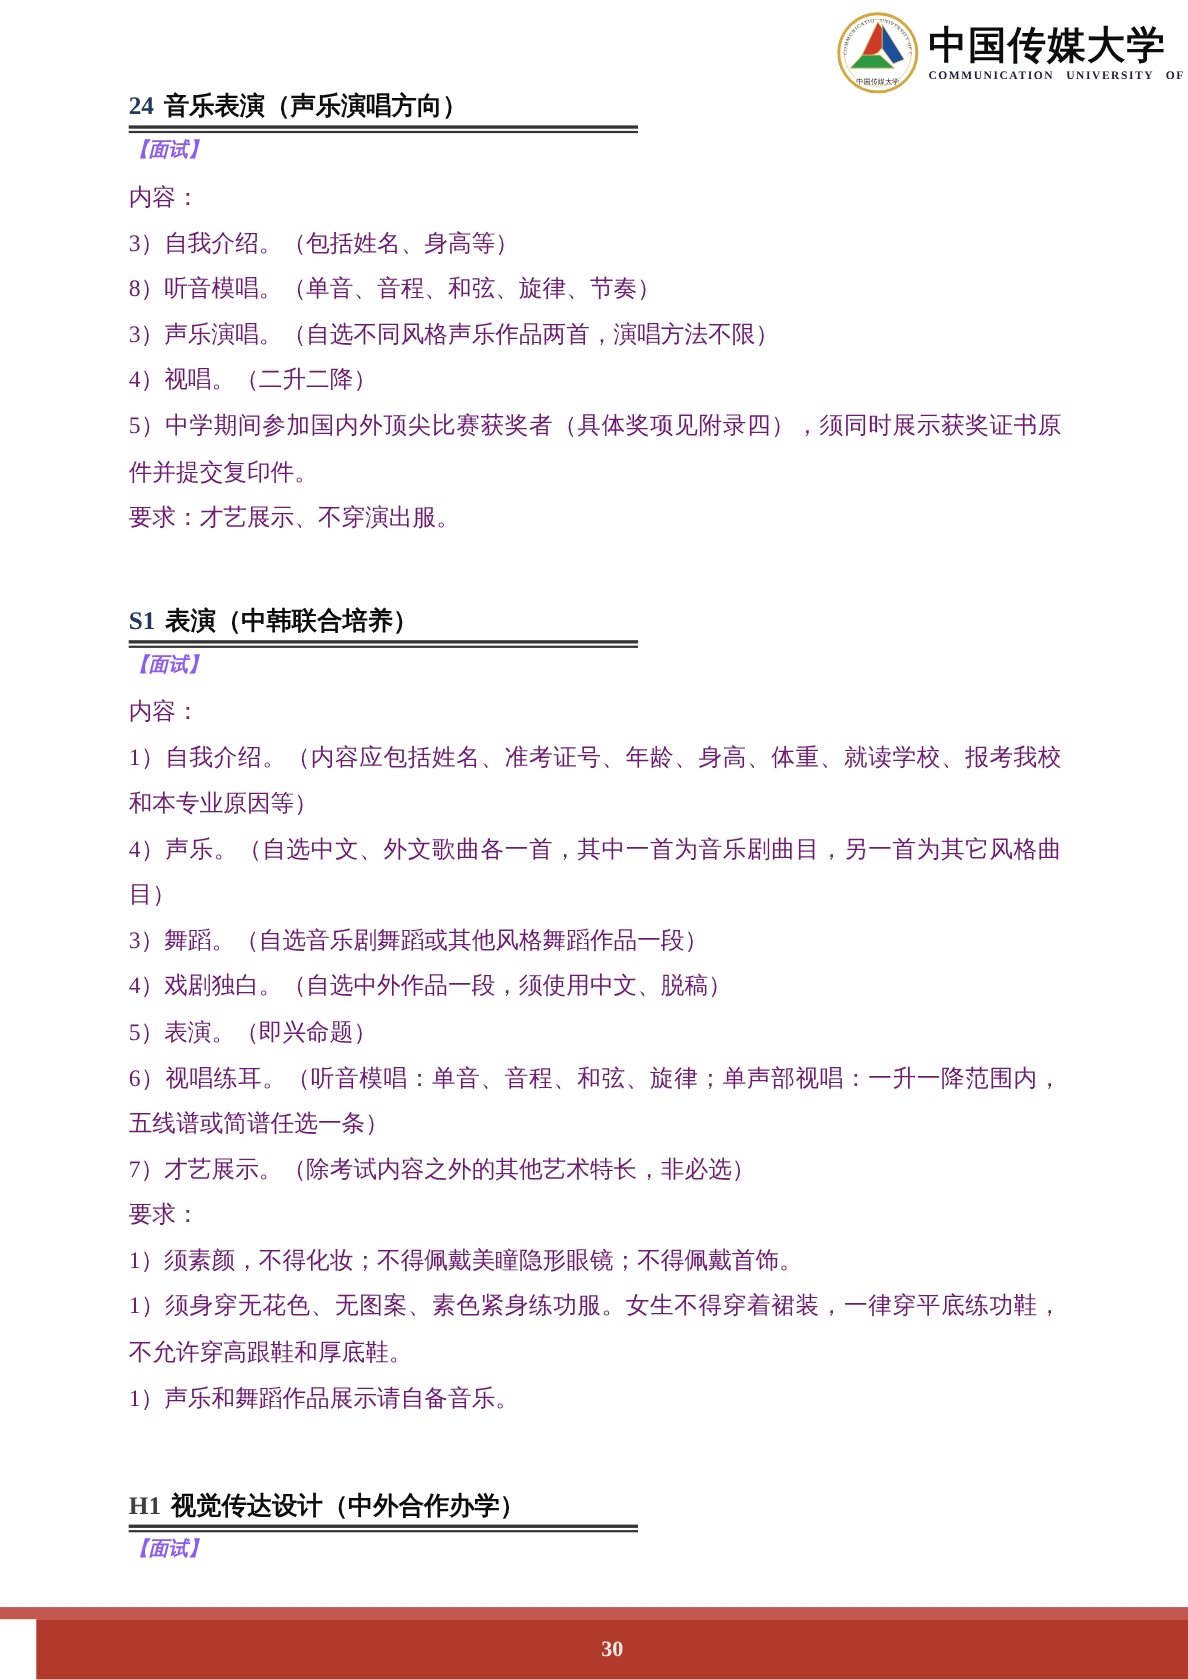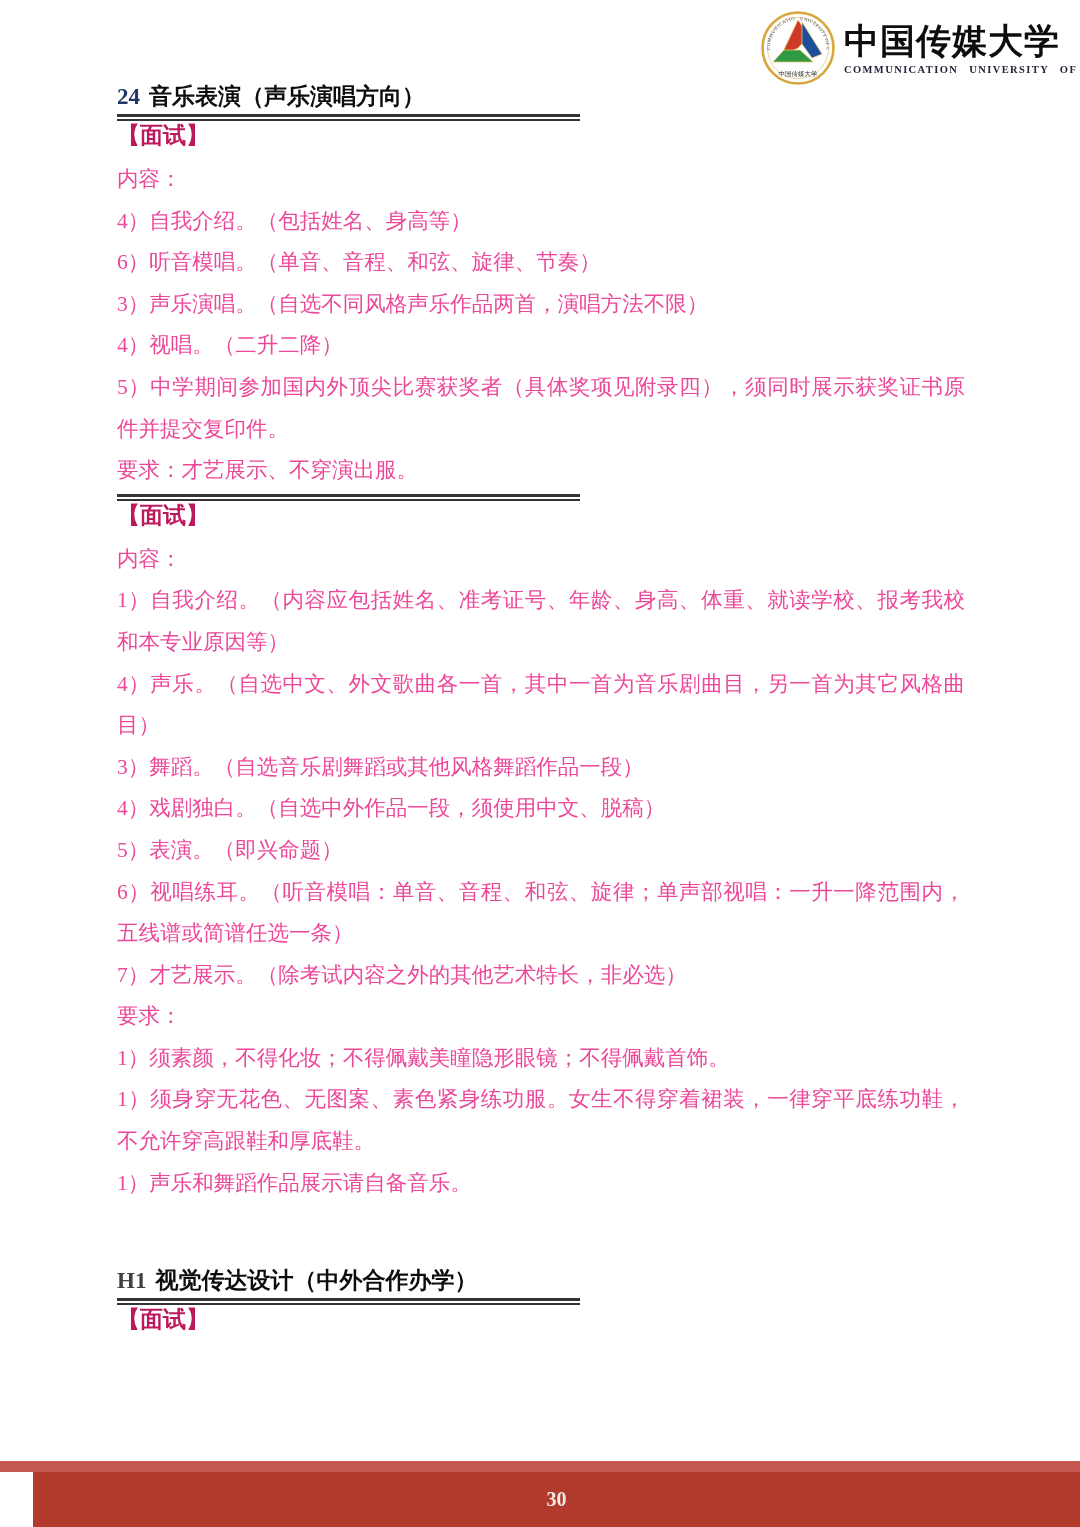--- a/index.html
+++ b/index.html
@@ -32,26 +32,26 @@
   .section-title{
     font-size:23px;font-weight:700;line-height:30px;color:#0d0d0d;
     white-space:nowrap;
   }
   .section-code{color:#1f3864;margin-right:9px;}
   .double-rule{
     width:463px;height:2px;margin-top:2px;
     border-top:3px solid #343434;border-bottom:2px solid #343434;
   }
   .exam-label{
-    font-size:23px;font-weight:700;line-height:30px;color:#be185d;
+    font-size:18px;font-weight:700;line-height:30px;color:#8b5cf6;font-style:italic;
   }
   .paras{margin-top:8px;}
   .paras p{
     margin:0;font-size:21.5px;line-height:41.6px;
-    text-align:justify;word-break:break-all;color:#ec4899;
+    text-align:justify;word-break:break-all;color:#701a75;
   }
   #sec-0-title{margin-top:82px;}
   #sec-1-title{margin-top:58px;}
   #sec-2-title{margin-top:62px;}
   .exam-label{margin-top:0;}
   
   #footer{position:absolute;left:0;bottom:0;width:1080px;}
   #footer-strip{height:11px;}
   #footer-band{
     height:55px;display:flex;align-items:center;justify-content:center;
@@ -95,28 +95,31 @@
 
   <div id="content">
 
     <div class="section-title" id="sec-0-title">
       <span class="section-code" style="color: rgb(31, 56, 100);">24</span><span>音乐表演（声乐演唱方向）</span>
     </div>
     <div class="double-rule"></div>
     <div class="exam-label">【面试】</div>
     <div class="paras">
       <p>内容：</p>
-      <p>4）自我介绍。（包括姓名、身高等）</p>
-      <p>6）听音模唱。（单音、音程、和弦、旋律、节奏）</p>
+      <p>3）自我介绍。（包括姓名、身高等）</p>
+      <p>8）听音模唱。（单音、音程、和弦、旋律、节奏）</p>
       <p>3）声乐演唱。（自选不同风格声乐作品两首，演唱方法不限）</p>
       <p>4）视唱。（二升二降）</p>
       <p>5）中学期间参加国内外顶尖比赛获奖者（具体奖项见附录四），须同时展示获奖证书原件并提交复印件。</p>
       <p>要求：才艺展示、不穿演出服。</p>
     </div>
 
+    <div class="section-title" id="sec-1-title">
+      <span class="section-code" style="color: rgb(31, 56, 100);">S1</span><span>表演（中韩联合培养）</span>
+    </div>
     <div class="double-rule"></div>
     <div class="exam-label">【面试】</div>
     <div class="paras">
       <p>内容：</p>
       <p>1）自我介绍。（内容应包括姓名、准考证号、年龄、身高、体重、就读学校、报考我校和本专业原因等）</p>
       <p>4）声乐。（自选中文、外文歌曲各一首，其中一首为音乐剧曲目，另一首为其它风格曲目）</p>
       <p>3）舞蹈。（自选音乐剧舞蹈或其他风格舞蹈作品一段）</p>
       <p>4）戏剧独白。（自选中外作品一段，须使用中文、脱稿）</p>
       <p>5）表演。（即兴命题）</p>
       <p>6）视唱练耳。（听音模唱：单音、音程、和弦、旋律；单声部视唱：一升一降范围内，五线谱或简谱任选一条）</p>

